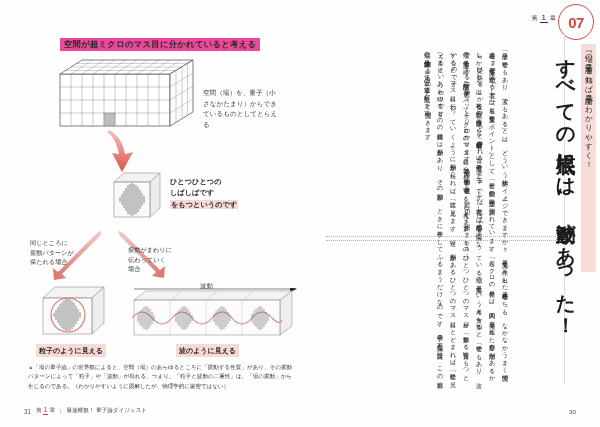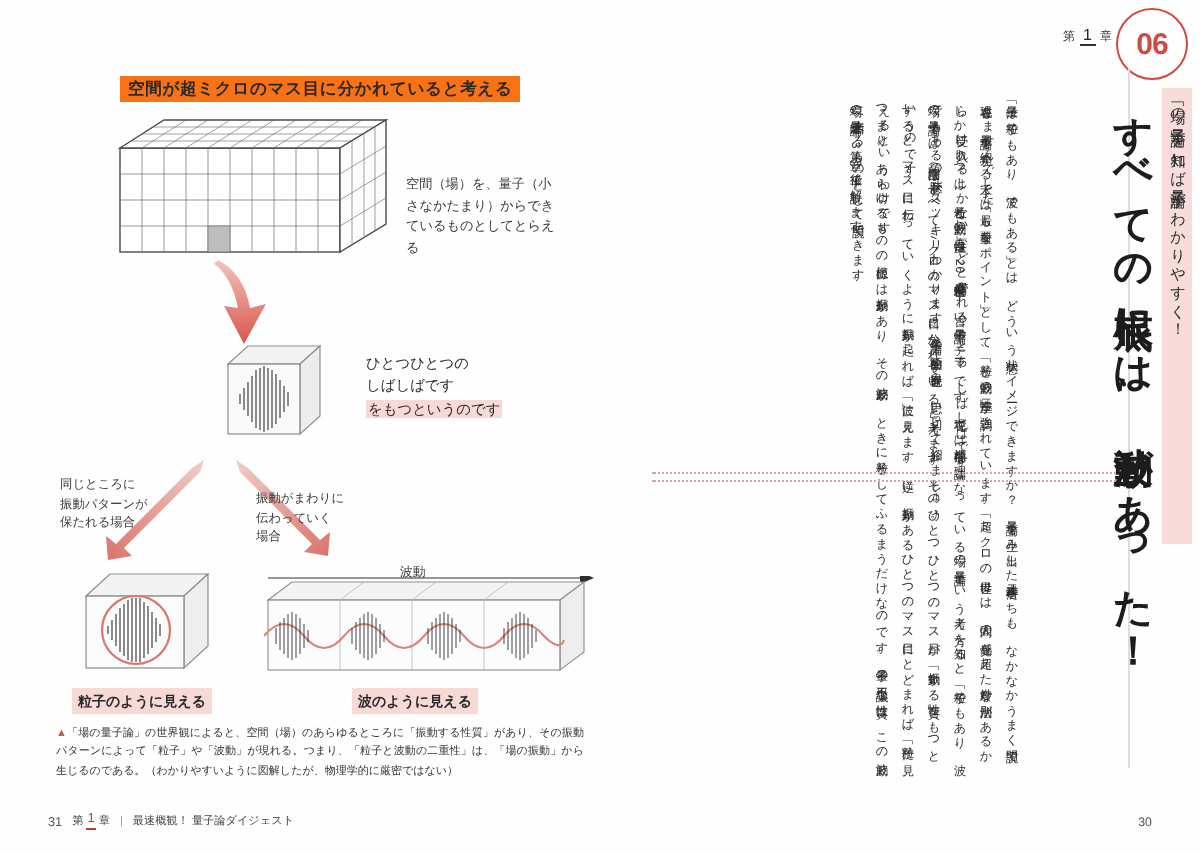--- a/index.html
+++ b/index.html
@@ -27,21 +27,21 @@
     position:absolute;left:318px;top:0;width:2px;height:427px;
     background:linear-gradient(to right,#e8e8e8,#f7f7f7);
   }
 
   
   .hl-band{
     position:absolute;
     left:60px;top:38px;
     font-size:8.3px;font-weight:bold;color:#2a2a2a;
     letter-spacing:.3px;
-    background:#f97316;
+    background:#ec4899;
     padding:2px 4px 2px 4px;
     white-space:nowrap;
     line-height:1.1;
   }
 
   
   .slab{
     position:absolute;left:52px;top:56px;
     width:150px;height:74px;
   }
@@ -53,21 +53,21 @@
     width:75px;
   }
 
   
   .big-arrow{position:absolute;left:103px;top:128px;width:40px;height:50px;}
 
   
   .cube{position:absolute;left:110px;top:168px;width:54px;height:54px;}
   .cube-note{
     position:absolute;left:170px;top:176px;
-    font-size:7.2px;color:#2a2a2a;line-height:1.58;font-weight:normal;margin-left:13px;
+    font-size:7.2px;color:#2a2a2a;line-height:1.58;font-weight:bold;
   }
   .cube-note .hi{background:#f7d9d6;padding:0 1px;}
 
   
   .branch-l{
     position:absolute;left:30px;top:238px;
     font-size:6.2px;color:#3a3a3a;line-height:1.55;
   }
   .branch-r{
     position:absolute;left:128px;top:245px;
@@ -472,21 +472,21 @@
   <div class="spine"></div>
 
   <div class="right-page">
 
     <div class="chap-mark">
       <span>第</span>
         <span class="n">1</span>
         <span>章</span>
     </div>
 
-    <div class="sec-circle">06</div>
+    <div class="sec-circle">07</div>
 
     <div class="vline"></div>
 
     <div class="title-wrap">
       <div class="v-title">すべての根底には、波動があった！</div>
       <div class="v-sub">「場の量子論」を知れば量子論がわかりやすく！</div>
     </div>
 
     <div class="body-cols">
       <div class="bcol">「量子は粒子でもあり、波でもある」とは、どういう状態かイメージできますか？　量子論を生み出した天才科学者たちも、なかなかうまく説明できませんでした。</div>

